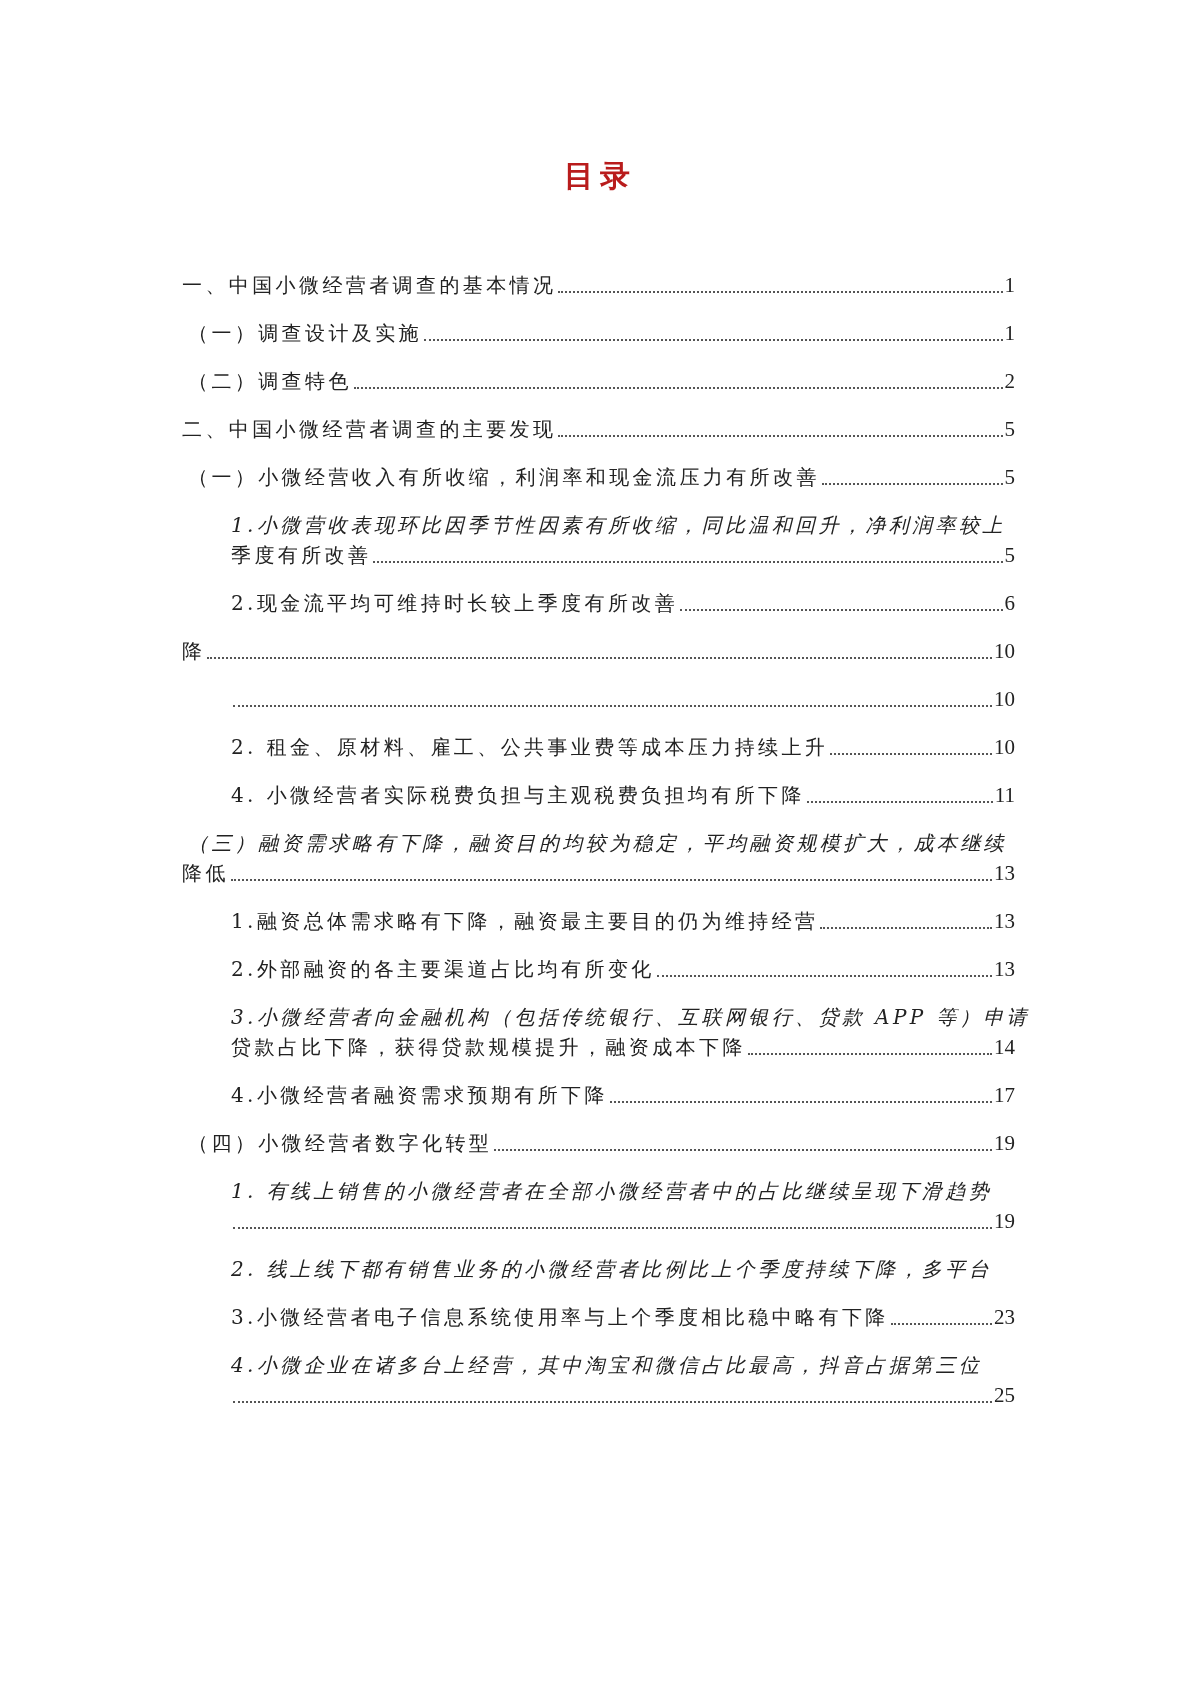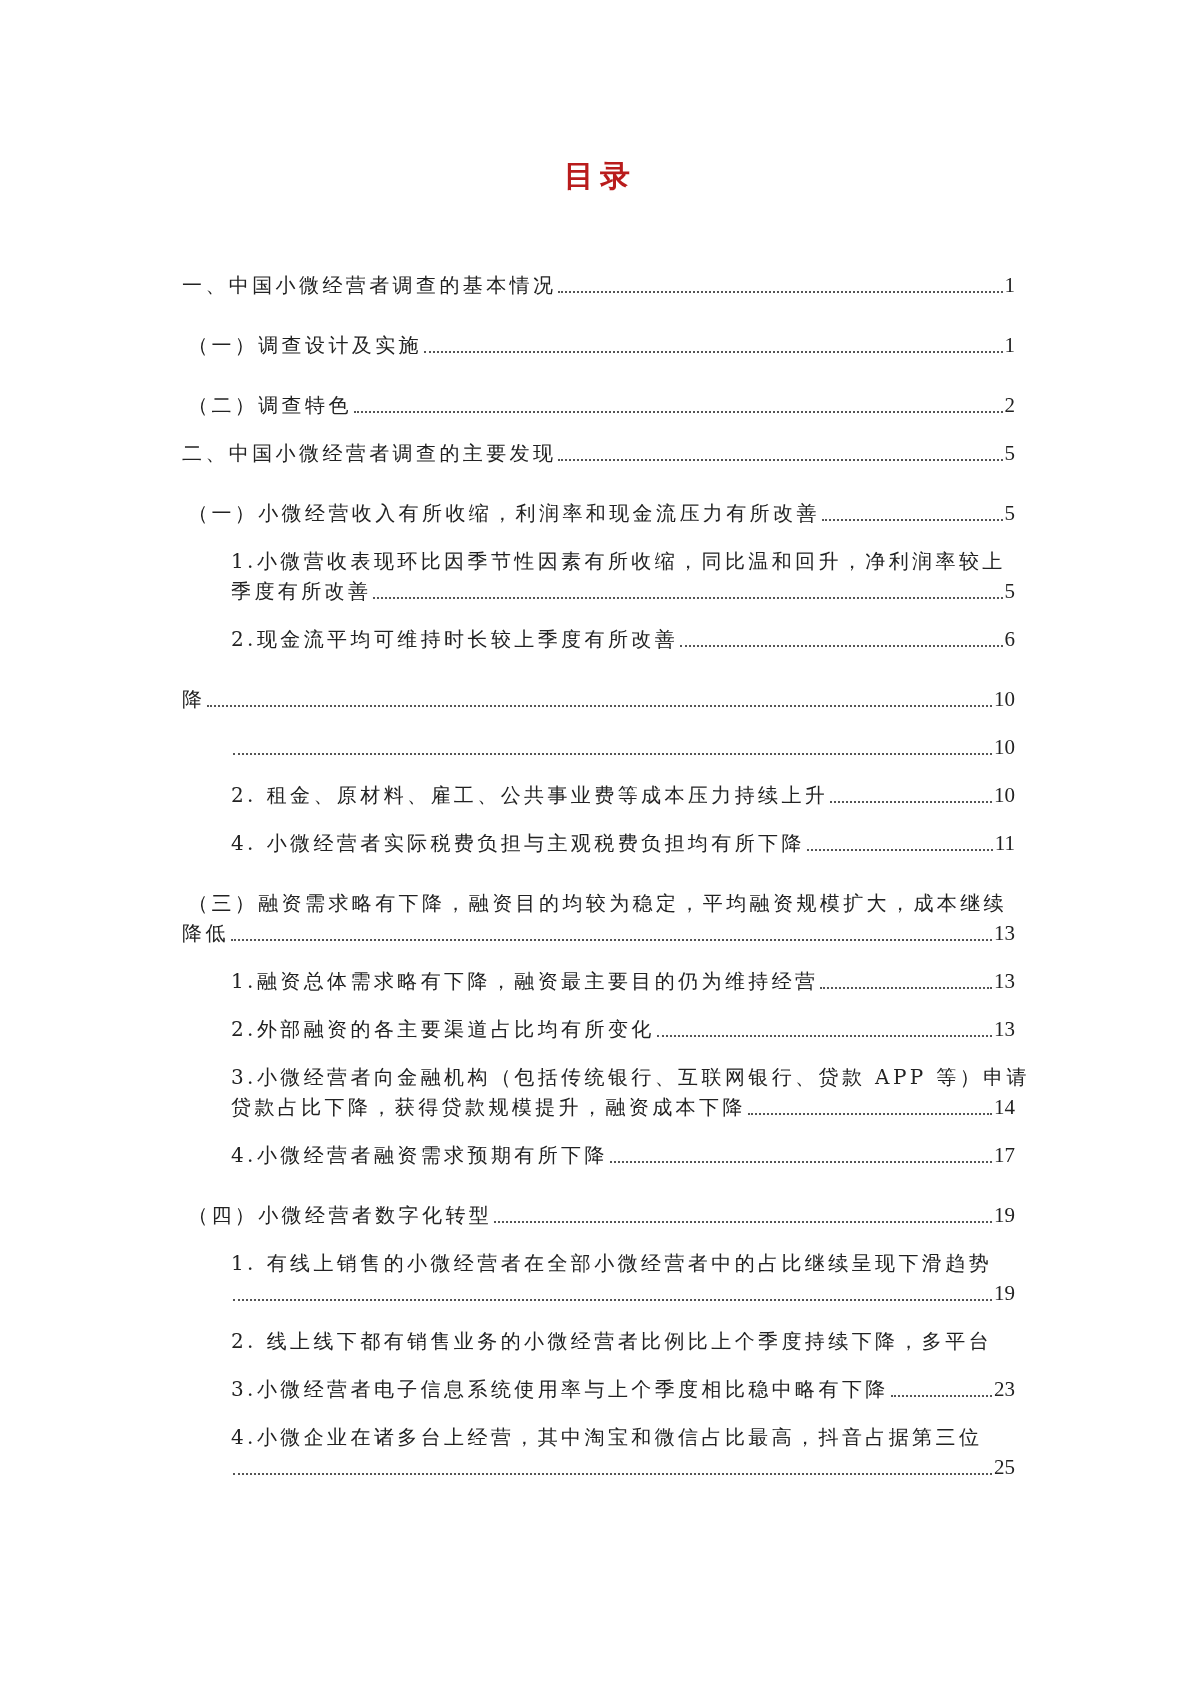--- a/index.html
+++ b/index.html
@@ -24,26 +24,26 @@
   .entry .text { white-space: nowrap; }
   .entry .leader {
     flex: 1; margin: 0 2px 7px 2px; height: 0;
     border-bottom: 2px dotted #555;
   }
   .entry .page-num {
     font-family: "Liberation Serif", "DejaVu Serif", serif;
     font-size: 21px; letter-spacing: 0; white-space: nowrap;
   }
   .lvl1 { padding-left: 0; }
-  .lvl2 { padding-left: 6px; margin-top: 12px; }
+  .lvl2 { padding-left: 6px; }
   .lvl2.wrap { padding-left: 0; }
   .lvl2.wrap .first { padding-left: 6px; }
   .lvl3 { padding-left: 49px; }
   .gap { height: 18px; }
-  .first-line { white-space: nowrap; }
+  .first-line { white-space: nowrap; font-style: italic; }
 </style>
 </head>
 <body>
 
 <div class="page">
   <div class="toc-title">目录</div>
 
   <div class="toc">
 
     <div class="entry lvl1">

